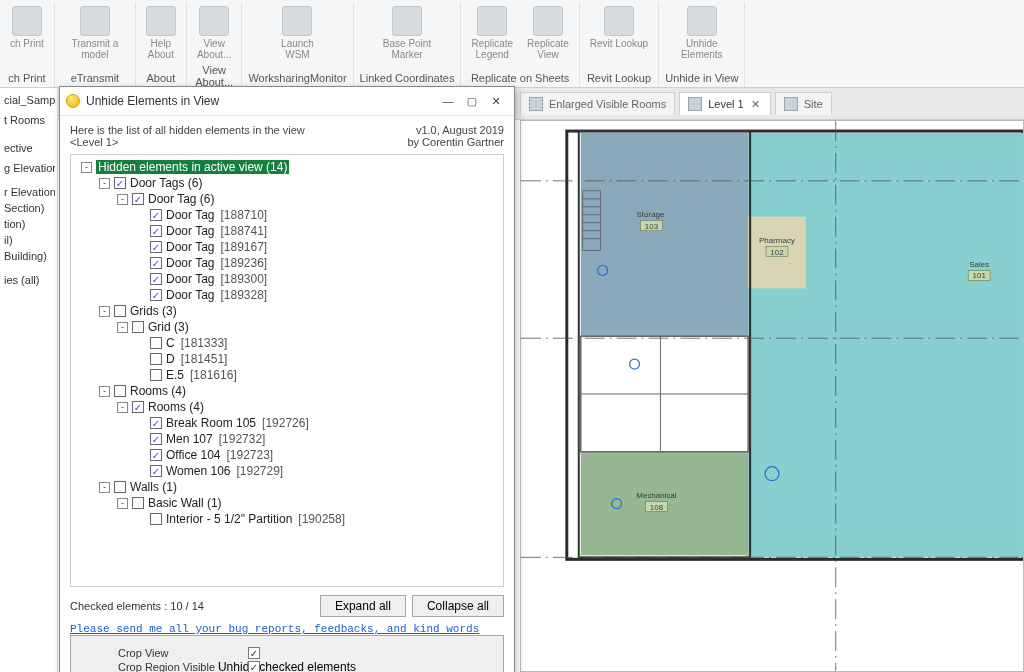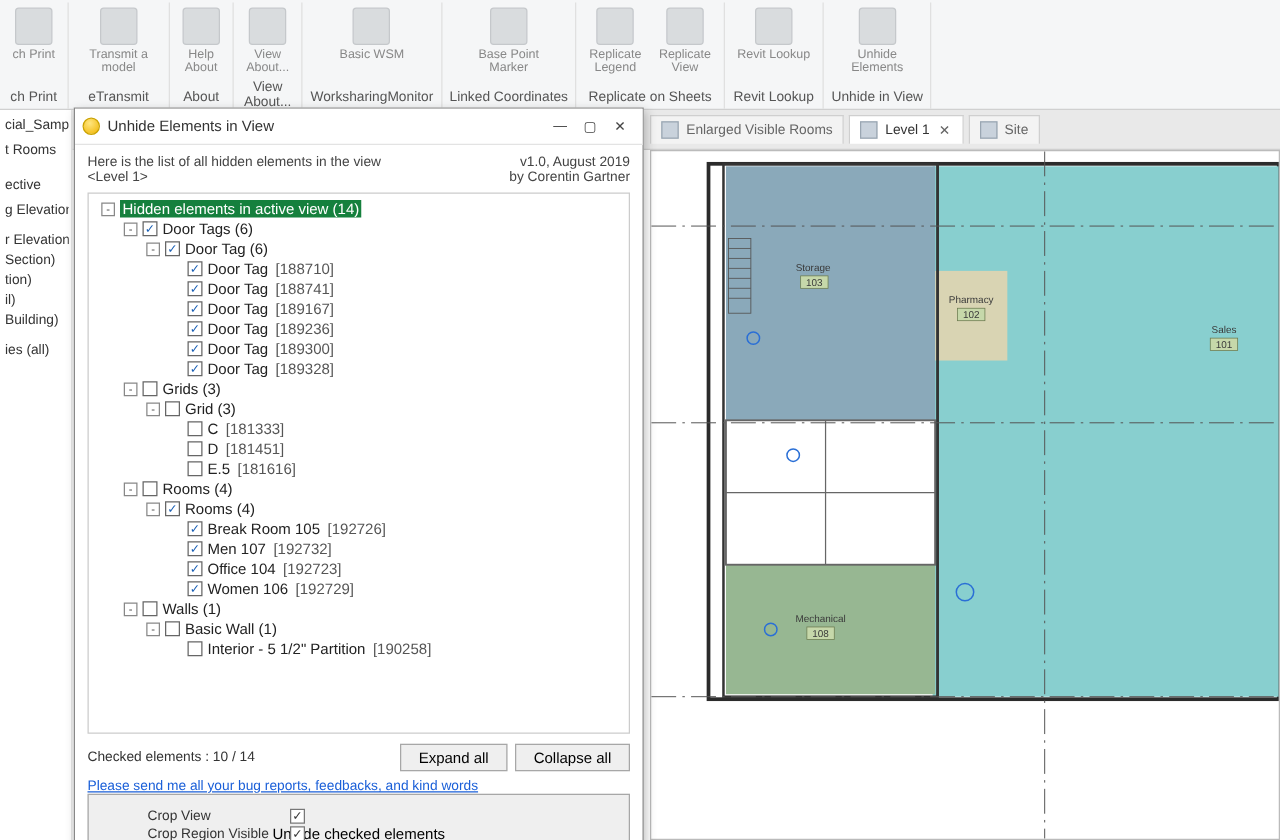--- a/index.html
+++ b/index.html
@@ -35,25 +35,25 @@
   .toggle { width:11px; height:11px; border:1px solid #888; margin-right:4px; display:inline-flex; align-items:center; justify-content:center; font-size:9px; line-height:9px; background:#fff; color:#444; }
   .toggle.blank { border:none; }
   .cb { width:12px; height:12px; border:1px solid #666; background:#fff; margin-right:4px; display:inline-flex; align-items:center; justify-content:center; font-size:10px; color:#1a5fb4; }
   .cb.checked::before { content:"✓"; }
   .indent { display:inline-block; }
   .nodelabel.selected { background:#15803d; color:#fff; padding:0 2px; }
   .idtxt { color:#555; margin-left:6px; }
   .statusrow { display:flex; align-items:center; padding:8px 10px 0 10px; gap:6px; }
   .statusrow .txt { flex:1; }
   .dbtn { border:1px solid #a7a7a7; background:#efefef; padding:3px 14px; font-size:12px; }
-  .link { color:#1a5fd8; text-decoration:underline; padding:6px 10px 0 10px; display:block; }
+  .link { color:#1a5fd8; text-decoration:underline; padding:6px 10px 0 10px; display:block;font-family:Liberation Mono, monospace; }
   .bigbtn { margin:0 10px 10px 10px; border:1px solid #a7a7a7; background:#efefef; padding:24px 0; text-align:center; font-size:12px; }
   
   .bgchecks { position:absolute; left:118px; top:646px; font-size:11px; color:#333; }
-  .bgchecks .row { display:flex; align-items:center; gap:4px; padding:1px 0; }
+  .bgchecks .row { display:flex; align-items:center; gap:20px; padding:1px 0; }
   .bgchecks .box { width:12px; height:12px; border:1px solid #777; background:#fff; display:inline-flex; align-items:center; justify-content:center; font-size:10px; }
   
   .plan { position:absolute; left:520px; top:120px; width:504px; height:552px; background:#fff; border:1px solid #bbb; }
   .plan svg { width:100%; height:100%; }
   .roomlabel { font-size:8px; fill:#3a3a3a; font-weight:500; }
   .roomtag { fill:#c6d8aa; stroke:#6a7a4e; stroke-width:.6; }
 </style>
 </head>
 <body>
 
@@ -91,21 +91,21 @@
           <div class="ribbon-icon"></div>
           <div class="ribbon-label">View<br>About...</div>
         </div>
       </div>
       <div class="ribbon-caption">View<br>About...</div>
     </div>
     <div class="ribbon-grp">
       <div class="ribbon-buttons">
         <div class="ribbon-btn">
           <div class="ribbon-icon"></div>
-          <div class="ribbon-label">Basic WSM</div>
+          <div class="ribbon-label">Launch WSM</div>
         </div>
       </div>
       <div class="ribbon-caption">WorksharingMonitor</div>
     </div>
     <div class="ribbon-grp">
       <div class="ribbon-buttons">
         <div class="ribbon-btn">
           <div class="ribbon-icon"></div>
           <div class="ribbon-label">Base Point Marker</div>
         </div>

